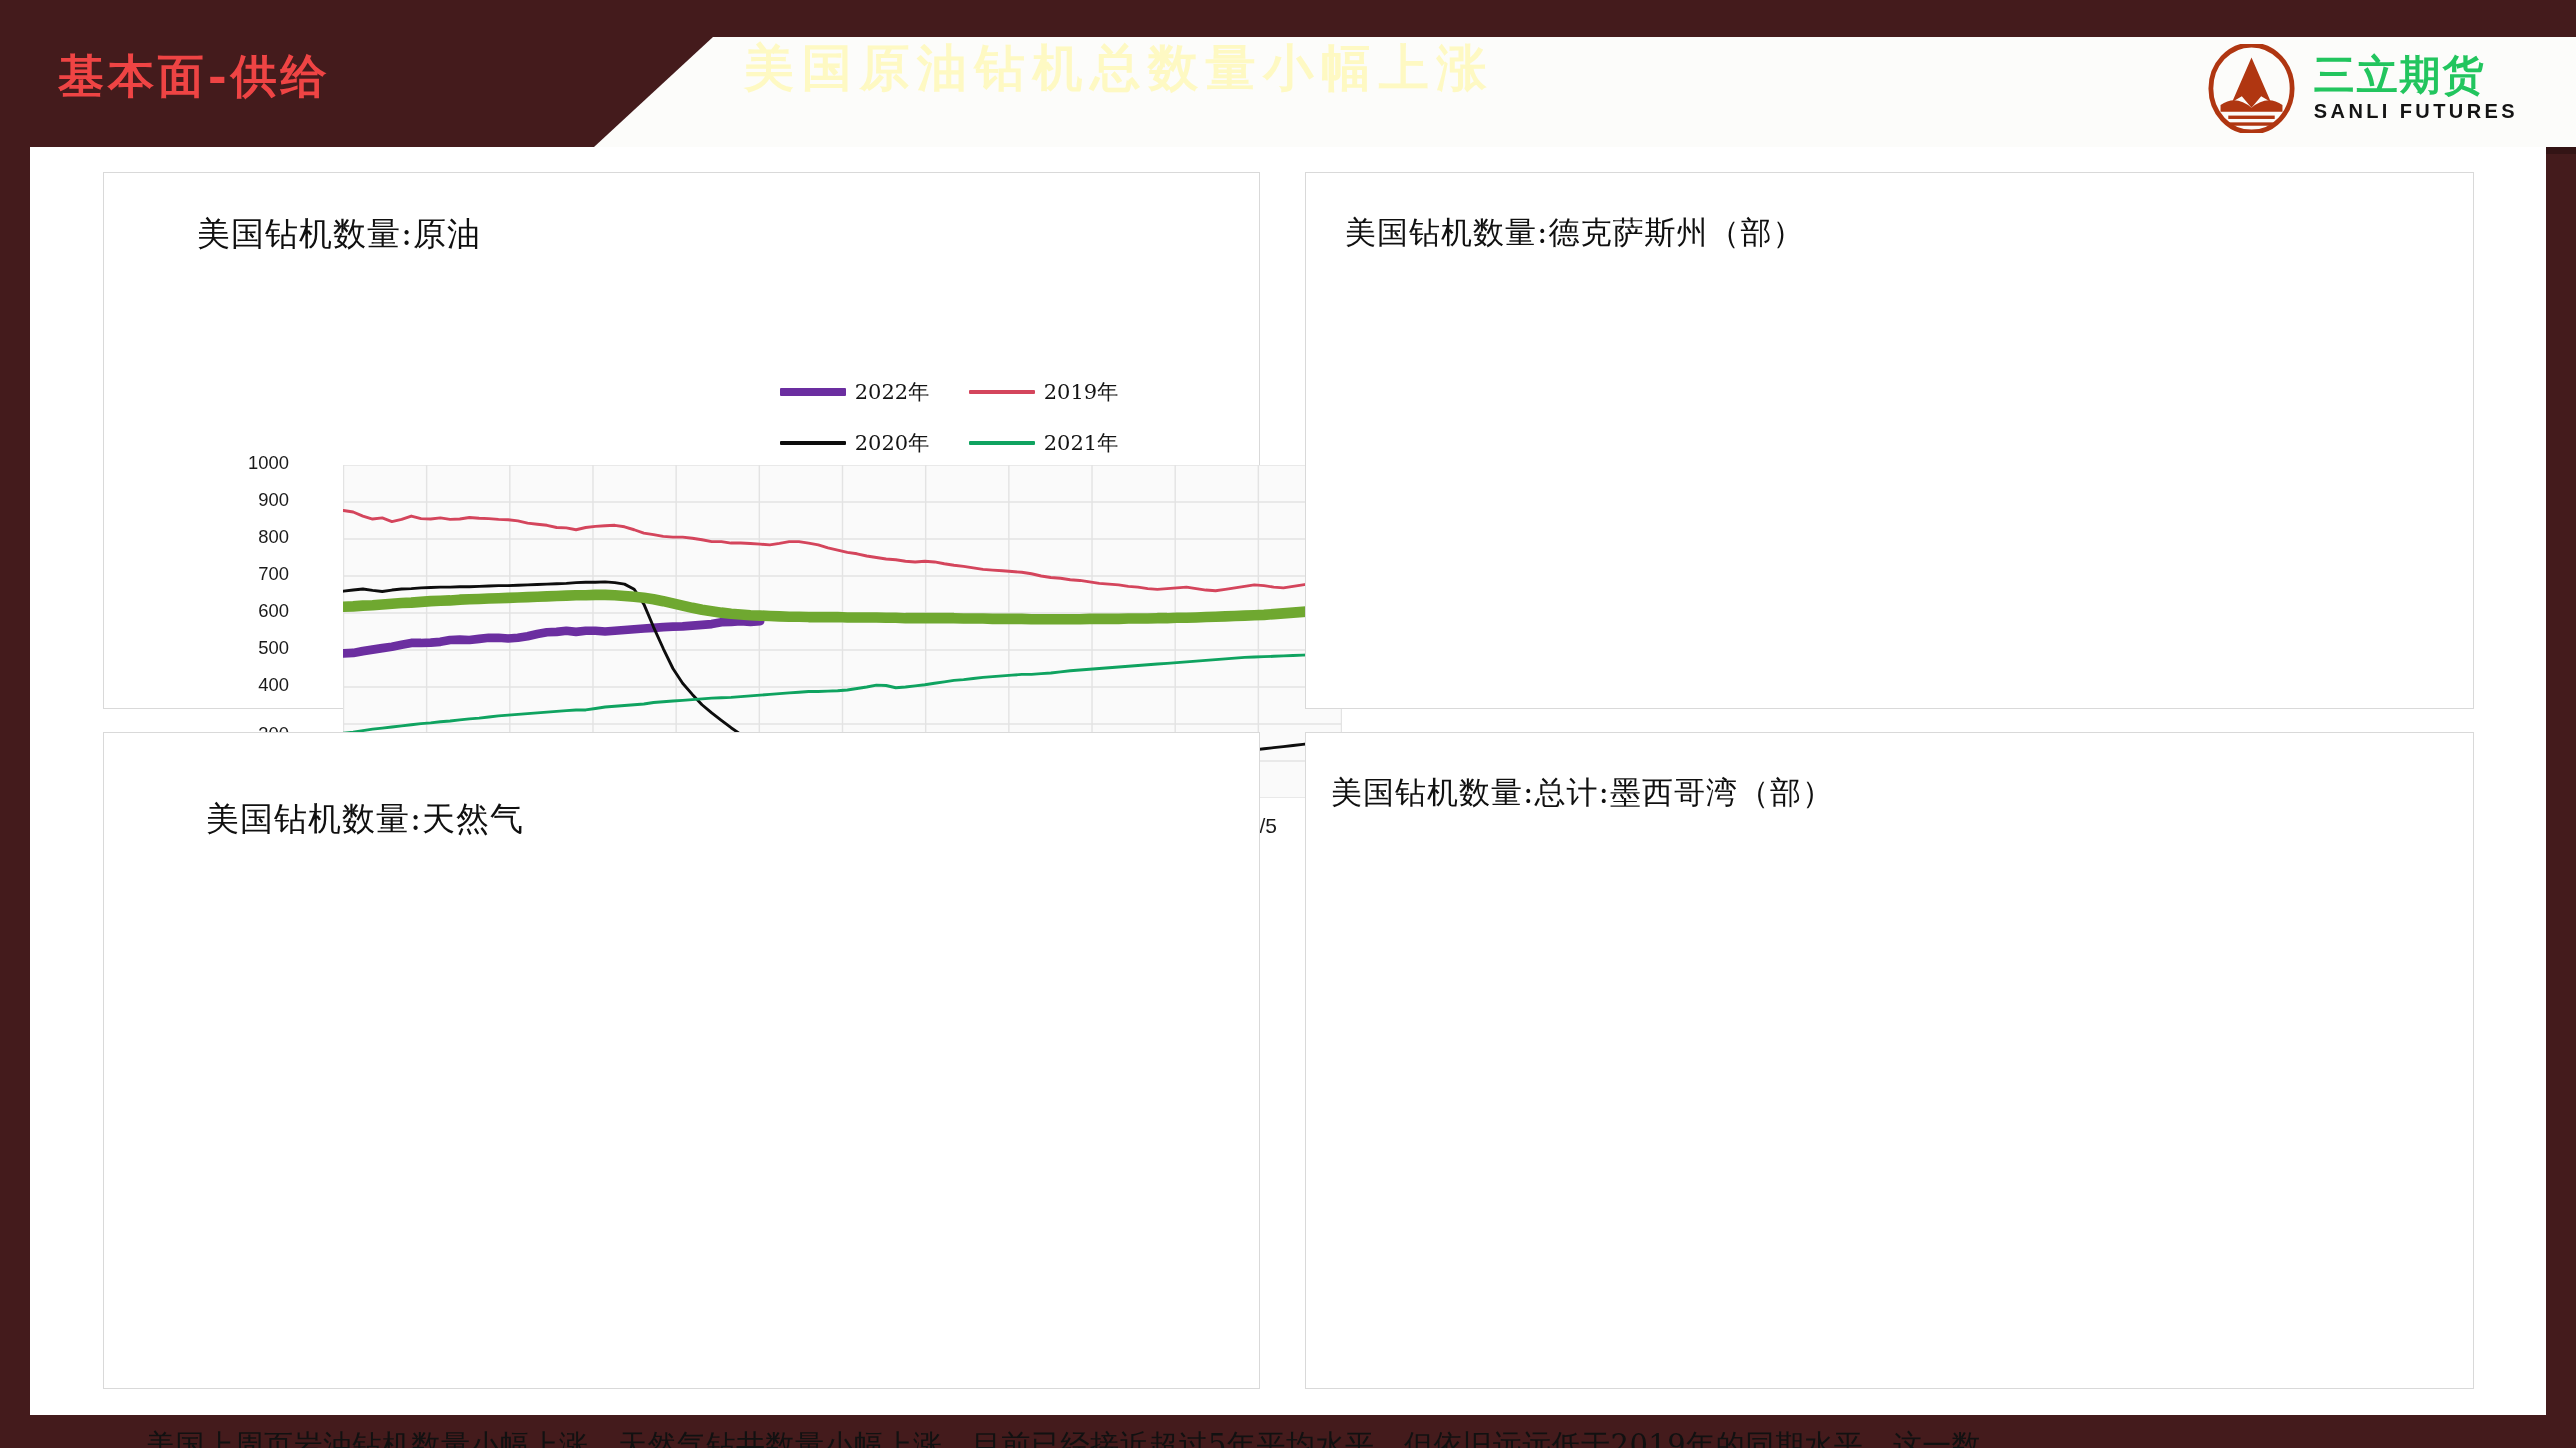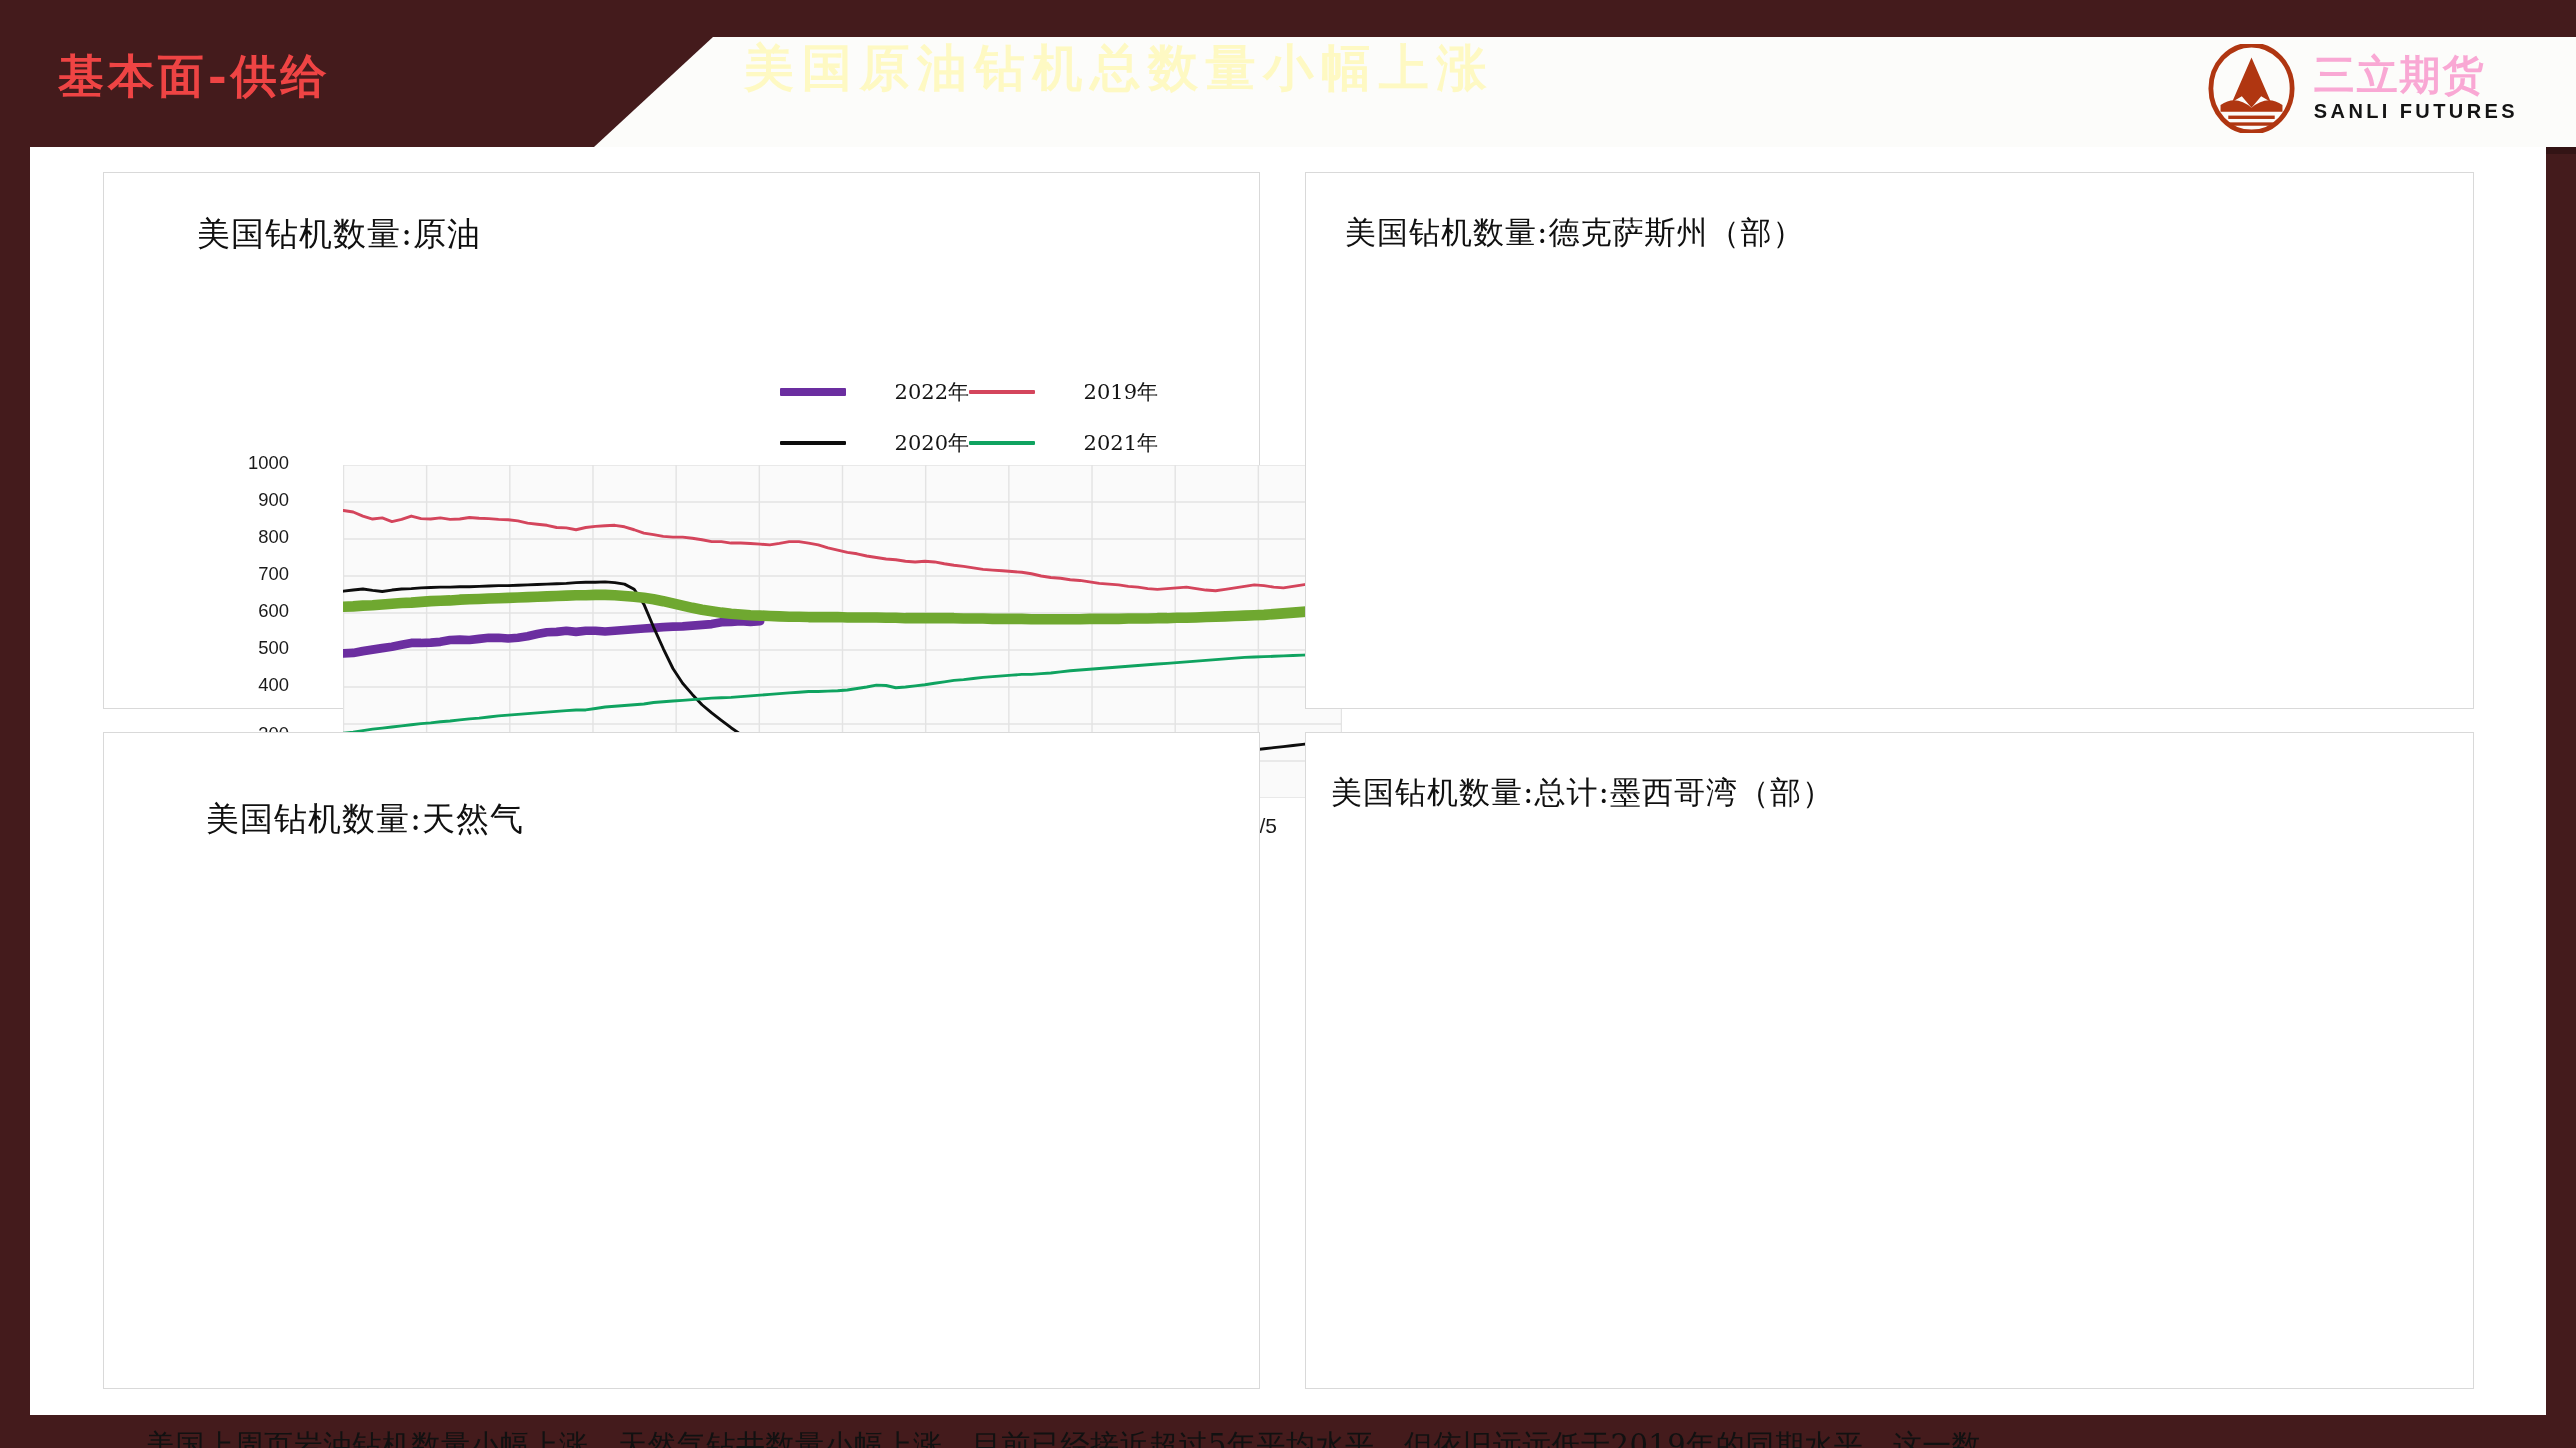--- a/index.html
+++ b/index.html
@@ -32,21 +32,21 @@
   .hdr-main-title{
     position:absolute;left:744px;top:35px;
     font-family:"DejaVu Serif","Liberation Serif",serif;
     font-weight:bold;font-size:50px;color:#fef9c3;letter-spacing:7.7px;
     white-space:nowrap;
   }
   .logo-wrap{position:absolute;right:58px;top:44px;display:flex;align-items:center;gap:17.4px;}
   .logo-mark{width:89px;height:89px;position:relative;}
   .logo-text-zh{
     font-family:"DejaVu Sans","Liberation Sans",sans-serif;
-    font-weight:bold;font-size:41px;color:#f9a8d4;letter-spacing:1.9px;line-height:1.05;
+    font-weight:bold;font-size:41px;color:#22c55e;letter-spacing:1.9px;line-height:1.05;
   }
   .logo-text-en{
     font-family:"Liberation Sans",sans-serif;
     font-weight:bold;font-size:20px;color:#141414;letter-spacing:3.4px;margin-top:2px;
   }
 
   
   .canvas{
     position:absolute;left:30px;top:147px;width:2516px;height:1268px;
     background:#FFFFFF;
@@ -64,21 +64,21 @@
     font-family:"DejaVu Serif","Liberation Serif",serif;
     font-weight:normal;color:#101010;white-space:nowrap;letter-spacing:1px;
   }
   .t1{left:93px;top:39px;font-size:33px;}
   .t2{left:39px;top:39px;font-size:31px;}
   .t3{left:102px;top:64px;font-size:33px;}
   .t4{left:25px;top:39px;font-size:31px;}
 
   
   .legend{position:absolute;display:flex;flex-wrap:wrap;}
-  .lg-item{display:flex;align-items:center;white-space:nowrap;justify-content:space-between;}
+  .lg-item{display:flex;align-items:center;white-space:nowrap;}
   .lg-swatch{display:inline-block;border-radius:1px;}
   .lg-label{
     font-family:"DejaVu Serif","Liberation Serif",serif;
     color:#141414;white-space:nowrap;
   }
 
   .lg1{left:676px;top:205px;width:560px;}
   .lg1 .lg-item{width:189px;margin-bottom:23px;}
   .lg1 .lg-swatch{width:66px;height:3.9px;margin-right:8.7px;}
   .lg1 .lg-swatch.thick{height:7.7px;}

